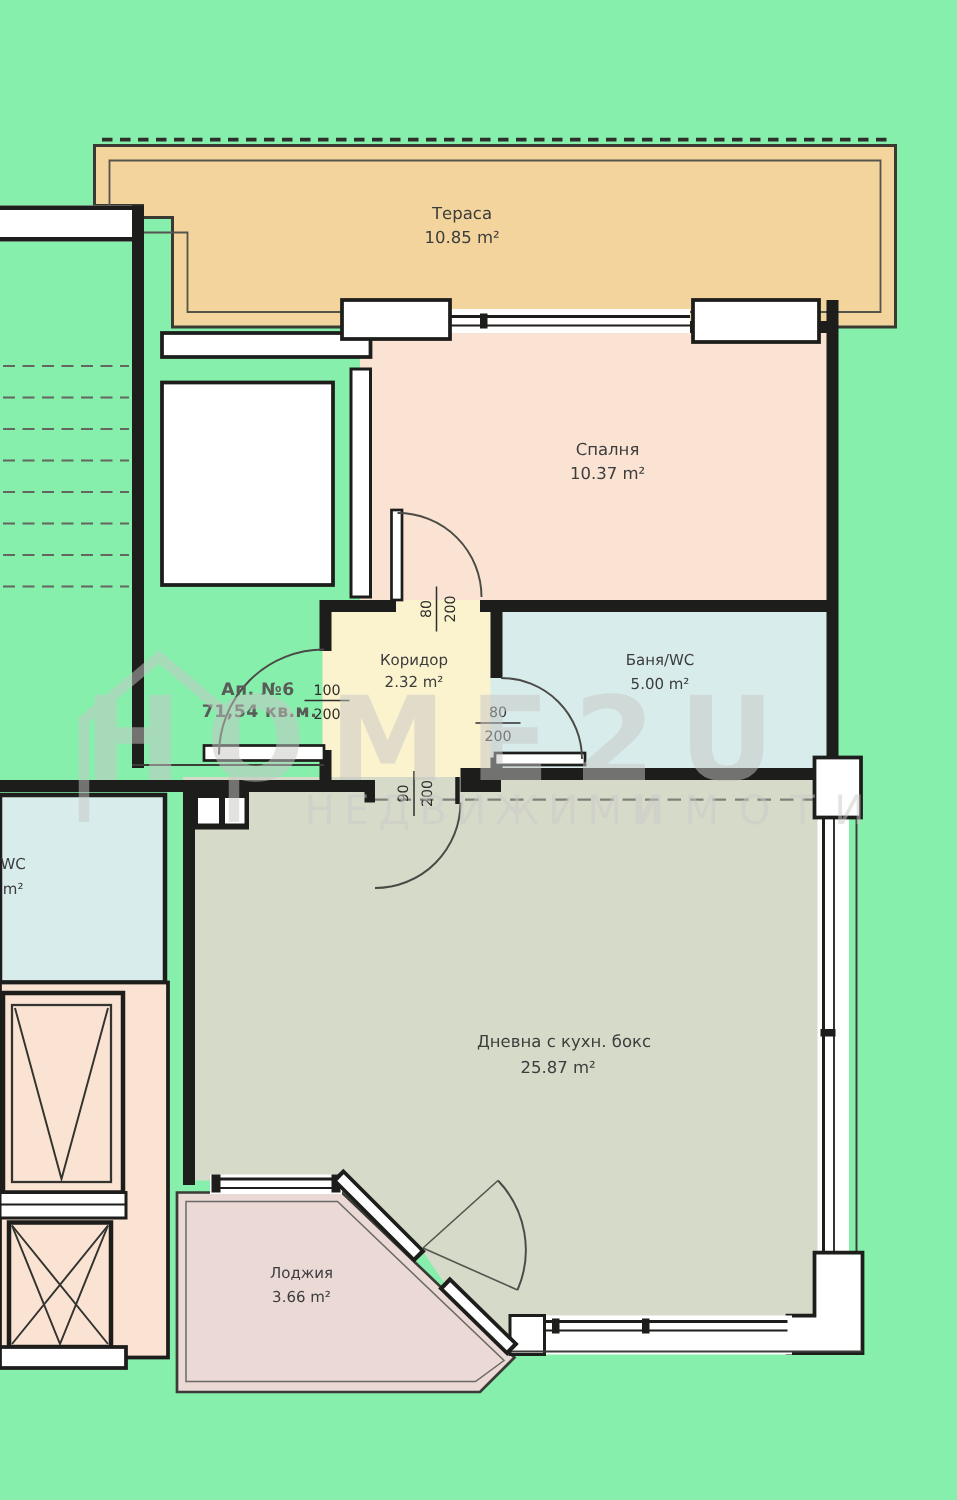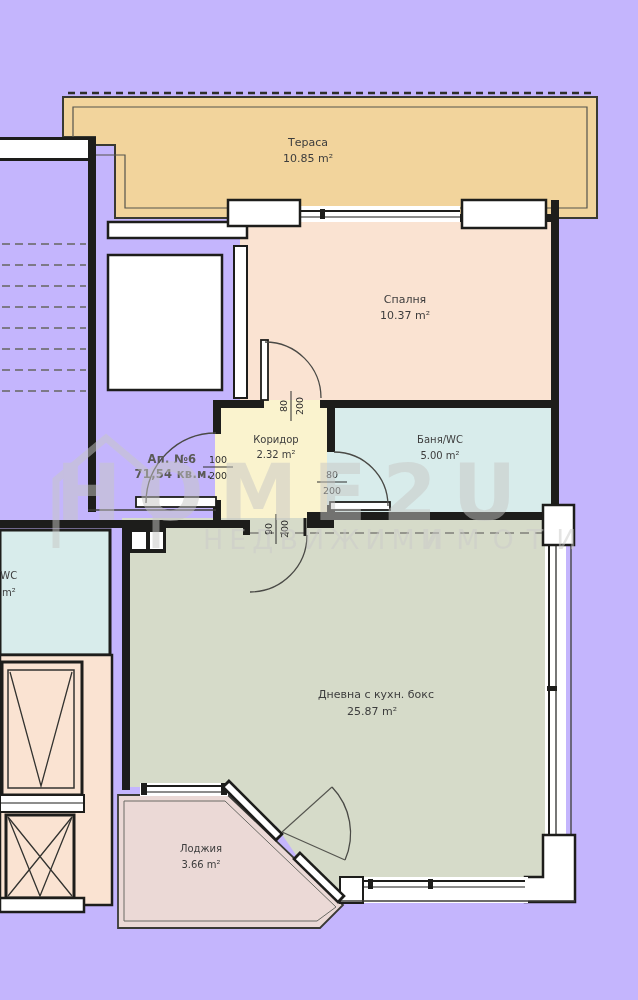--- a/index.html
+++ b/index.html
@@ -1,16 +1,16 @@
 <!DOCTYPE html>
 <html><head>
 <meta charset="utf-8">
 <style>
   html,body{margin:0;padding:0;background:#ffffff;}
-  .stage{position:relative;width:638px;height:1000px;background:#c4b5fd;overflow:hidden;
+  .stage{position:relative;width:638px;height:1000px;background:#86efac;overflow:hidden;
          font-family:"DejaVu Sans", sans-serif;text-decoration:underline;}
   svg{position:absolute;left:0;top:0;}
   .room-label{font-size:11px;fill:#3d3d3d;text-anchor:middle;}
   .room-label-sm{font-size:10px;fill:#3d3d3d;text-anchor:middle;}
   .apt-label{font-size:11.5px;fill:#5a5a57;text-anchor:middle;font-weight:bold;letter-spacing:.3px;}
   .dim-text{font-size:9.5px;fill:#2e2e2e;text-anchor:middle;}
   .wall{fill:#1d1d1b;}
   .arc{stroke:#4a4a46;stroke-width:1.3;fill:none;}
   .white-box{fill:#ffffff;stroke:#1d1d1b;}
   .wm{opacity:.5;}

